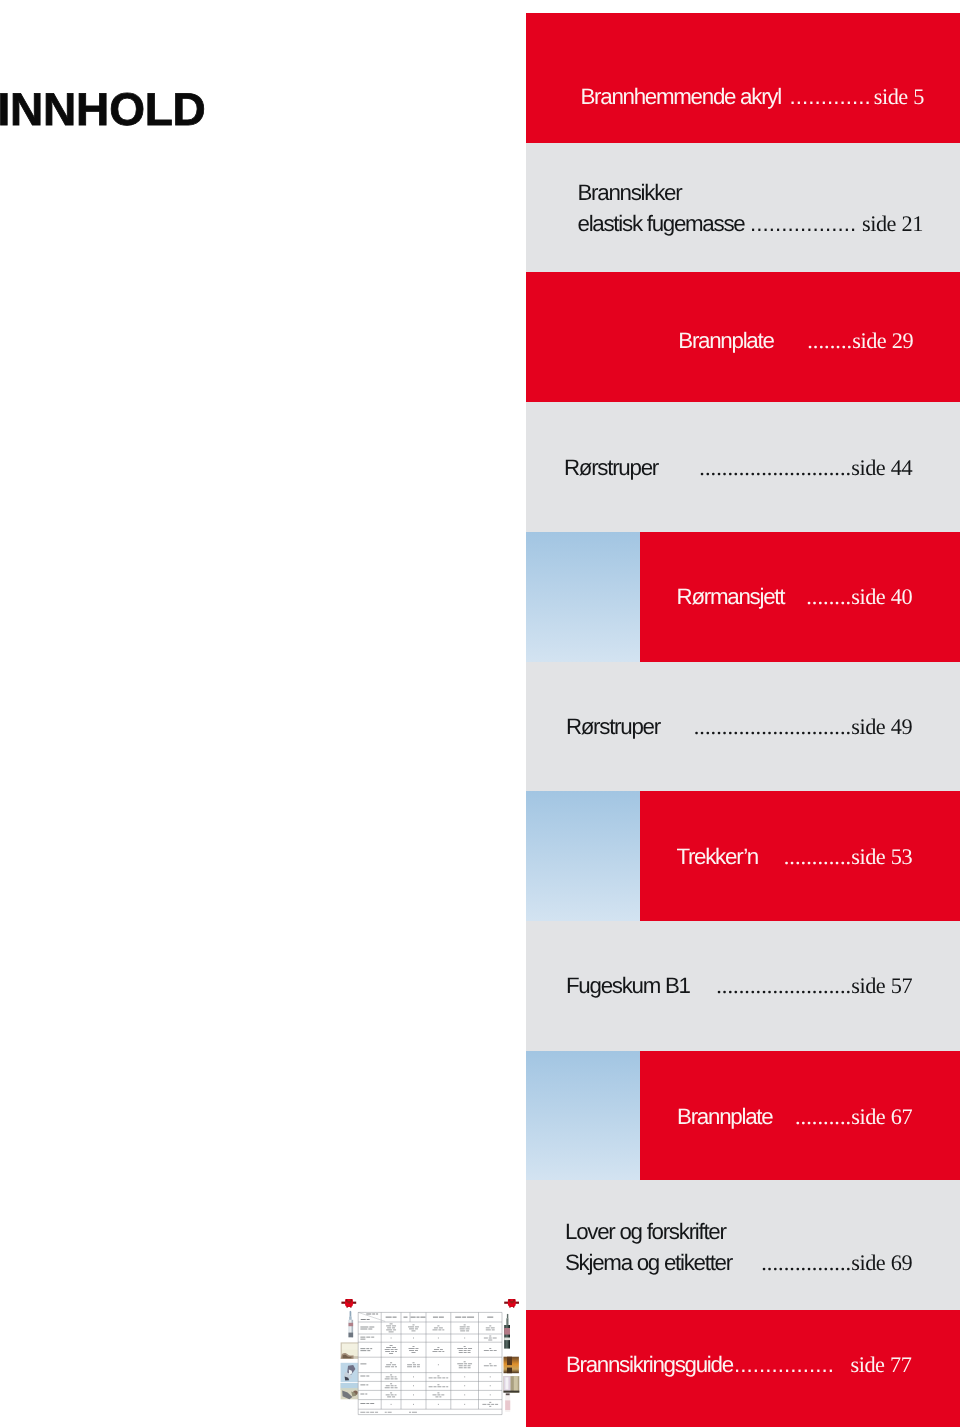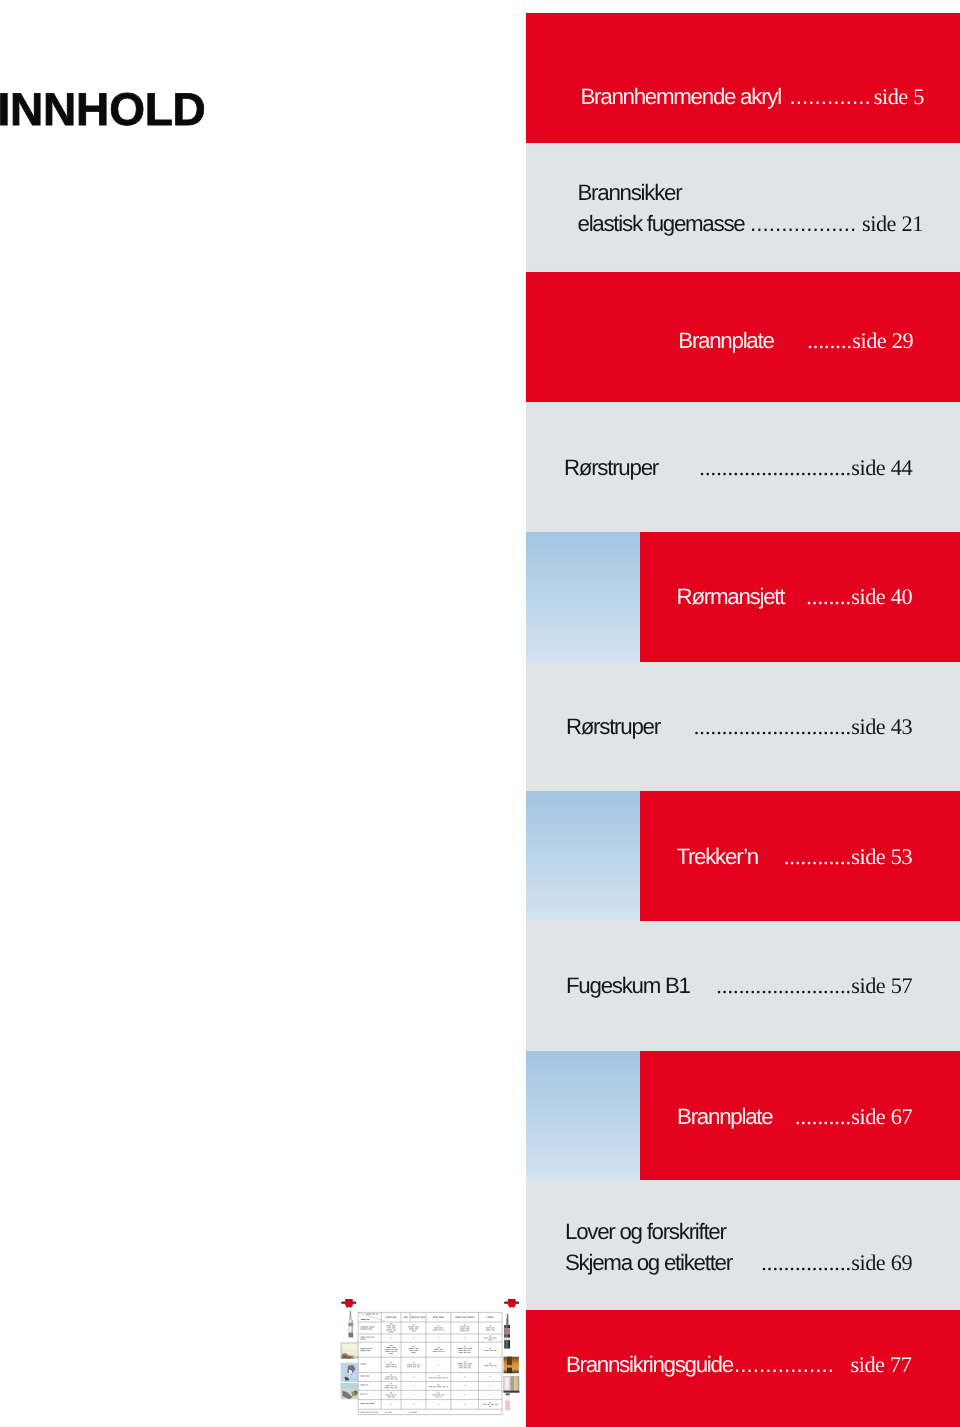--- a/index.html
+++ b/index.html
@@ -60,21 +60,21 @@
       <div class="txt b" style="left: 577.5px; top: 199.9px;">elastisk fugemasse</div>
       <div class="txt dots b" style="left: 750px; top: 199.9px;">.................</div>
       <div class="pg b" style="right: 37px; top: 199.9px;">side 21</div>
       <div class="txt w" style="left: 678.3px; top: 316.5px;">Brannplate</div>
       <div class="pg w" style="right: 46.8px; top: 316.5px;"><span class="dots">........</span><span>side 29</span></div>
       <div class="txt b" style="left: 564px; top: 443.7px;">Rørstruper</div>
       <div class="pg b" style="right: 47.8px; top: 443.7px;"><span class="dots">...........................</span><span>side 44</span></div>
       <div class="txt w" style="left: 676.6px; top: 573.4px;">Rørmansjett</div>
       <div class="pg w" style="right: 47.8px; top: 573.4px;"><span class="dots">........</span><span>side 40</span></div>
       <div class="txt b" style="left: 565.9px; top: 702.7px;">Rørstruper</div>
-      <div class="pg b" style="right: 47.8px; top: 702.7px;"><span class="dots">............................</span><span>side 43</span></div>
+      <div class="pg b" style="right: 47.8px; top: 702.7px;"><span class="dots">............................</span><span>side 49</span></div>
       <div class="txt w" style="left: 676.4px; top: 833.4px;">Trekker’n</div>
       <div class="pg w" style="right: 47.8px; top: 833.4px;"><span class="dots">............</span><span>side 53</span></div>
       <div class="txt b" style="left: 566px; top: 962px;">Fugeskum B1</div>
       <div class="pg b" style="right: 47.8px; top: 962px;"><span class="dots">........................</span><span>side 57</span></div>
       <div class="txt w" style="left: 677.1px; top: 1092.7px;">Brannplate</div>
       <div class="pg w" style="right: 47.8px; top: 1092.7px;"><span class="dots">..........</span><span>side 67</span></div>
       <div class="txt b" style="left: 565px; top: 1207.5px;">Lover og forskrifter</div>
       <div class="txt b" style="left: 565px; top: 1238.5px;">Skjema og etiketter</div>
       <div class="pg b" style="right: 47.8px; top: 1238.5px;"><span class="dots">................</span><span>side 69</span></div>
       <div class="txt w" style="left: 565.9px; top: 1340.8px;">Brannsikringsguide</div>

